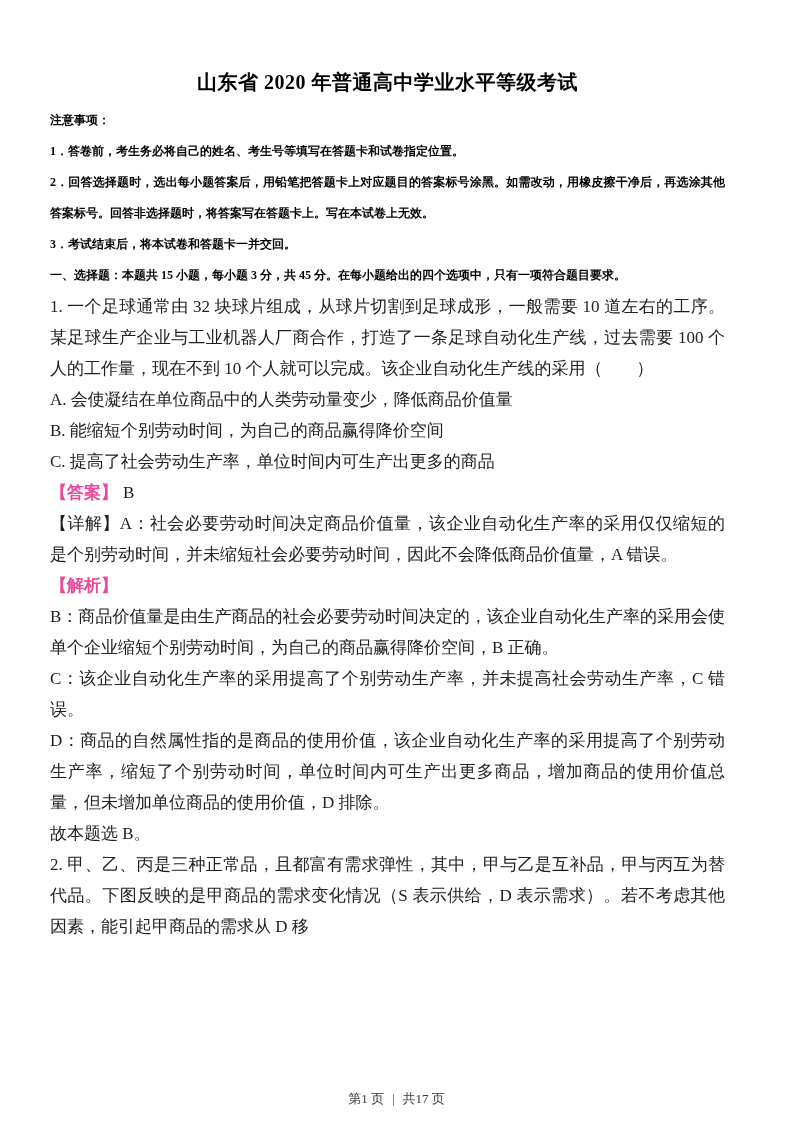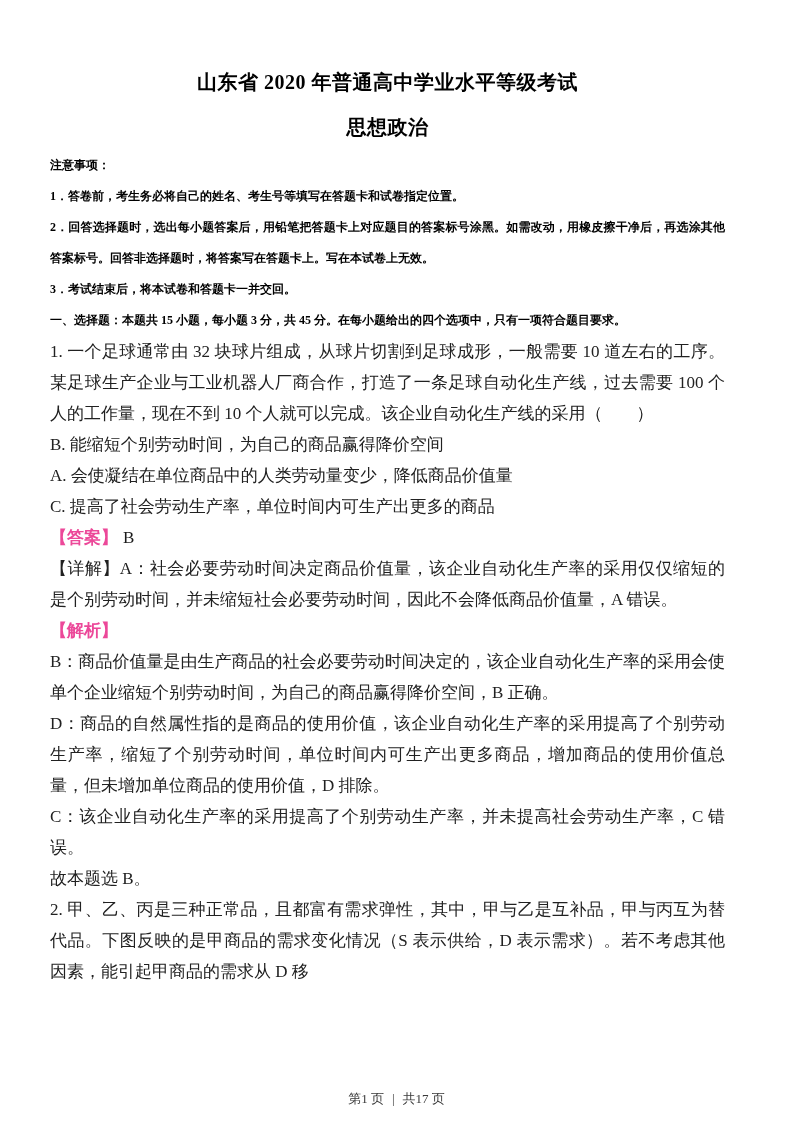--- a/index.html
+++ b/index.html
@@ -35,41 +35,40 @@
     font-family: "Liberation Serif", "DejaVu Serif", serif;
   }
   .footer span { margin: 0 4px; }
 </style>
 </head>
 <body>
 
 <div class="page">
 
   <div class="doc-title">山东省 2020 年普通高中学业水平等级考试</div>
-  <div class="doc-subject">思想政治</div>
 
   <p class="line b">注意事项：</p>
   <p class="line b">1．答卷前，考生务必将自己的姓名、考生号等填写在答题卡和试卷指定位置。</p>
   <p class="line b">2．回答选择题时，选出每小题答案后，用铅笔把答题卡上对应题目的答案标号涂黑。如需改动，用橡皮擦干净后，再选涂其他答案标号。回答非选择题时，将答案写在答题卡上。写在本试卷上无效。</p>
   <p class="line b">3．考试结束后，将本试卷和答题卡一并交回。</p>
 
   <p class="line b">一、选择题：本题共 15 小题，每小题 3 分，共 45 分。在每小题给出的四个选项中，只有一项符合题目要求。</p>
 
   <p class="line">1. 一个足球通常由 32 块球片组成，从球片切割到足球成形，一般需要 10 道左右的工序。某足球生产企业与工业机器人厂商合作，打造了一条足球自动化生产线，过去需要 100 个人的工作量，现在不到 10 个人就可以完成。该企业自动化生产线的采用（　　）</p>
+  <p class="line">A. 会使凝结在单位商品中的人类劳动量变少，降低商品价值量</p>
   <p class="line">B. 能缩短个别劳动时间，为自己的商品赢得降价空间</p>
-  <p class="line">A. 会使凝结在单位商品中的人类劳动量变少，降低商品价值量</p>
   <p class="line">C. 提高了社会劳动生产率，单位时间内可生产出更多的商品</p>
 
   <p class="line"><span class="blue">【答案】</span><span class="ans-val">B</span></p>
 
   <p class="line"><span>【详解】</span><span>A：社会必要劳动时间决定商品价值量，该企业自动化生产率的采用仅仅缩短的是个别劳动时间，并未缩短社会必要劳动时间，因此不会降低商品价值量，A 错误。</span></p>
 
   <p class="line"><span class="blue">【解析】</span></p>
   <p class="line">B：商品价值量是由生产商品的社会必要劳动时间决定的，该企业自动化生产率的采用会使单个企业缩短个别劳动时间，为自己的商品赢得降价空间，B 正确。</p>
+  <p class="line">C：该企业自动化生产率的采用提高了个别劳动生产率，并未提高社会劳动生产率，C 错误。</p>
   <p class="line">D：商品的自然属性指的是商品的使用价值，该企业自动化生产率的采用提高了个别劳动生产率，缩短了个别劳动时间，单位时间内可生产出更多商品，增加商品的使用价值总量，但未增加单位商品的使用价值，D 排除。</p>
-  <p class="line">C：该企业自动化生产率的采用提高了个别劳动生产率，并未提高社会劳动生产率，C 错误。</p>
   <p class="line">故本题选 B。</p>
 
   <p class="line">2. 甲、乙、丙是三种正常品，且都富有需求弹性，其中，甲与乙是互补品，甲与丙互为替代品。下图反映的是甲商品的需求变化情况（S 表示供给，D 表示需求）。若不考虑其他因素，能引起甲商品的需求从 D 移</p>
 
 </div>
 
 <div class="footer"><span>第1 页</span><span>|</span><span>共17 页</span></div>
 
 </body></html>

